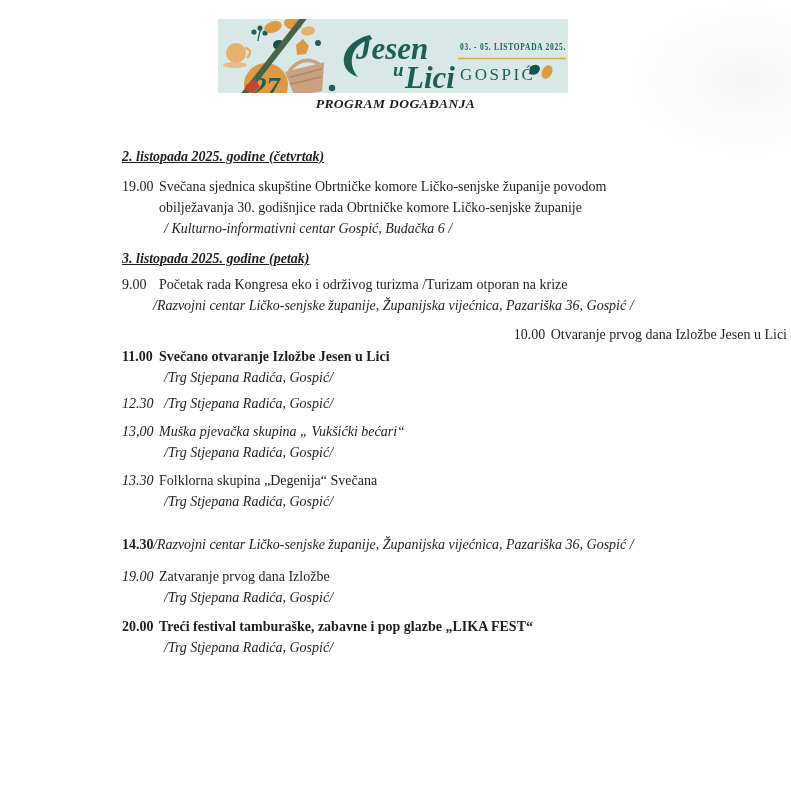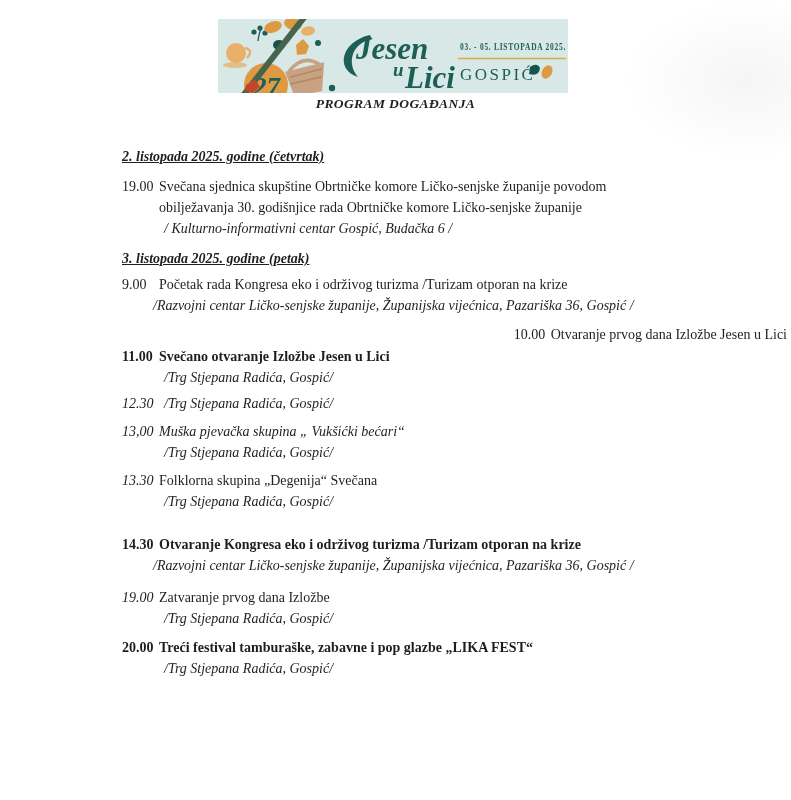--- a/index.html
+++ b/index.html
@@ -144,21 +144,20 @@
     <div class="event" style="margin-bottom: 22px;">
       <span class="time t-italic">13.30</span>
       <div class="lines">
         <div class="line s-regular k-title">Folklorna skupina „Degenija“ Svečana</div>
         <div class="line s-italic k-venue">/Trg Stjepana Radića, Gospić/</div>
       </div>
     </div>
     <div class="event" style="margin-bottom: 11px;">
       <span class="time t-bold">14.30</span>
       <div class="lines">
-        <div class="line s-bold k-title">Otvaranje Kongresa eko i održivog turizma /Turizam otporan na krize</div>
         <div class="line s-italic k-venue-flush">/Razvojni centar Ličko-senjske županije, Županijska vijećnica, Pazariška 36, Gospić /</div>
       </div>
     </div>
     <div class="event" style="margin-bottom: 8px;">
       <span class="time t-italic">19.00</span>
       <div class="lines">
         <div class="line s-regular k-title">Zatvaranje prvog dana Izložbe</div>
         <div class="line s-italic k-venue">/Trg Stjepana Radića, Gospić/</div>
       </div>
     </div>

